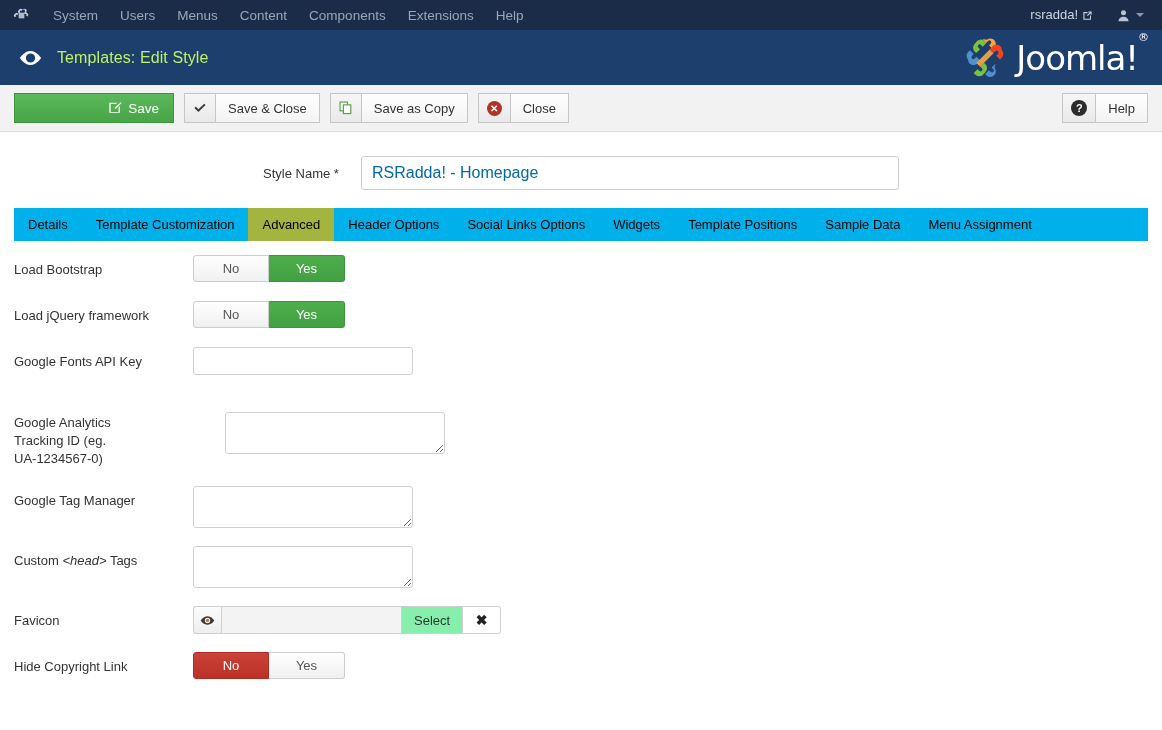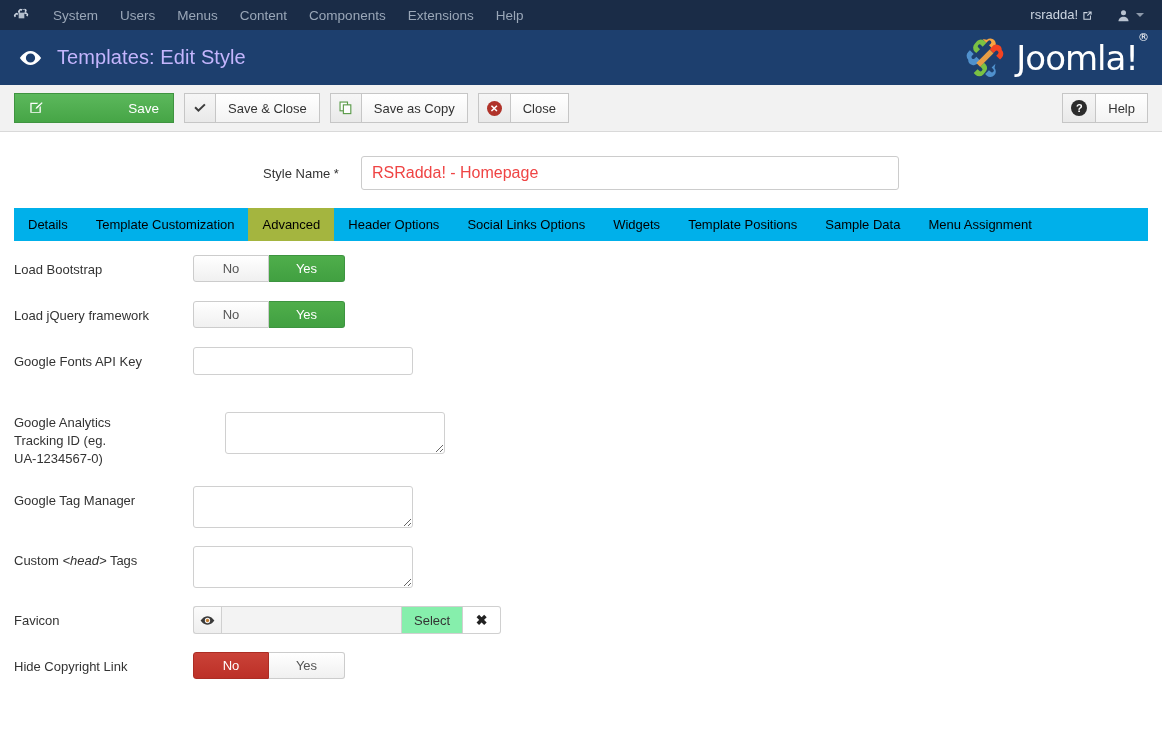--- a/index.html
+++ b/index.html
@@ -66,22 +66,22 @@
   
   .subheader {
     height: 55px;
     background: #1d3f6e;
     display: flex;
     align-items: center;
     padding: 0 14px 0 18px;
     position: relative;
   }
   .page-title {
-    color: #c4b5fd;
-    font-size: 20px;
+    color: #bef264;
+    font-size: 16px;
     font-weight: normal;
     margin: 0 16px 0 14px;
     letter-spacing: .1px;
   }
   .eye-head { color: #ffffff; display: flex; align-items: center; }
   .joomla-logo {
     margin-left: auto;
     display: flex;
     align-items: center;
     gap: 8px;
@@ -119,21 +119,21 @@
     white-space: nowrap;
   }
   .btn + .btn { border-left: none; }
   .btn-icon-only { padding: 0 8px; background: linear-gradient(to bottom,#f6f6f6,#e9e9e9); }
   .btn-save {
     background: linear-gradient(to bottom,#5cb85c,#46a546);
     border: 1px solid #3f9440;
     color: #ffffff;
     height: 30px;
     min-width: 160px;
-    justify-content: space-between;
+    justify-content: flex-end;
     font-size: 13.5px;
     padding: 0 14px;
   }
   .toolbar-right { margin-left: auto; display: flex; }
 
   
   .ico { display: inline-flex; align-items: center; justify-content: center; line-height: 1; }
   .check-ico { color: #444; font-size: 14px; }
   .xcircle {
     width: 15px; height: 15px; border-radius: 50%;
@@ -162,21 +162,21 @@
     color: #333333;
     width: 98px;
     flex: 0 0 98px;
   }
   .stylename-input {
     width: 538px;
     height: 34px;
     border: 1px solid #cccccc;
     border-radius: 3px;
     font-size: 16px;
-    color: #ef4444;
+    color: #0369a1;
     padding: 0 10px;
     font-family: "Liberation Sans", sans-serif;
     background: #ffffff;
     outline: none;
   }
 
   
   .tabs {
     display: flex;
     background: #00b0ea;

